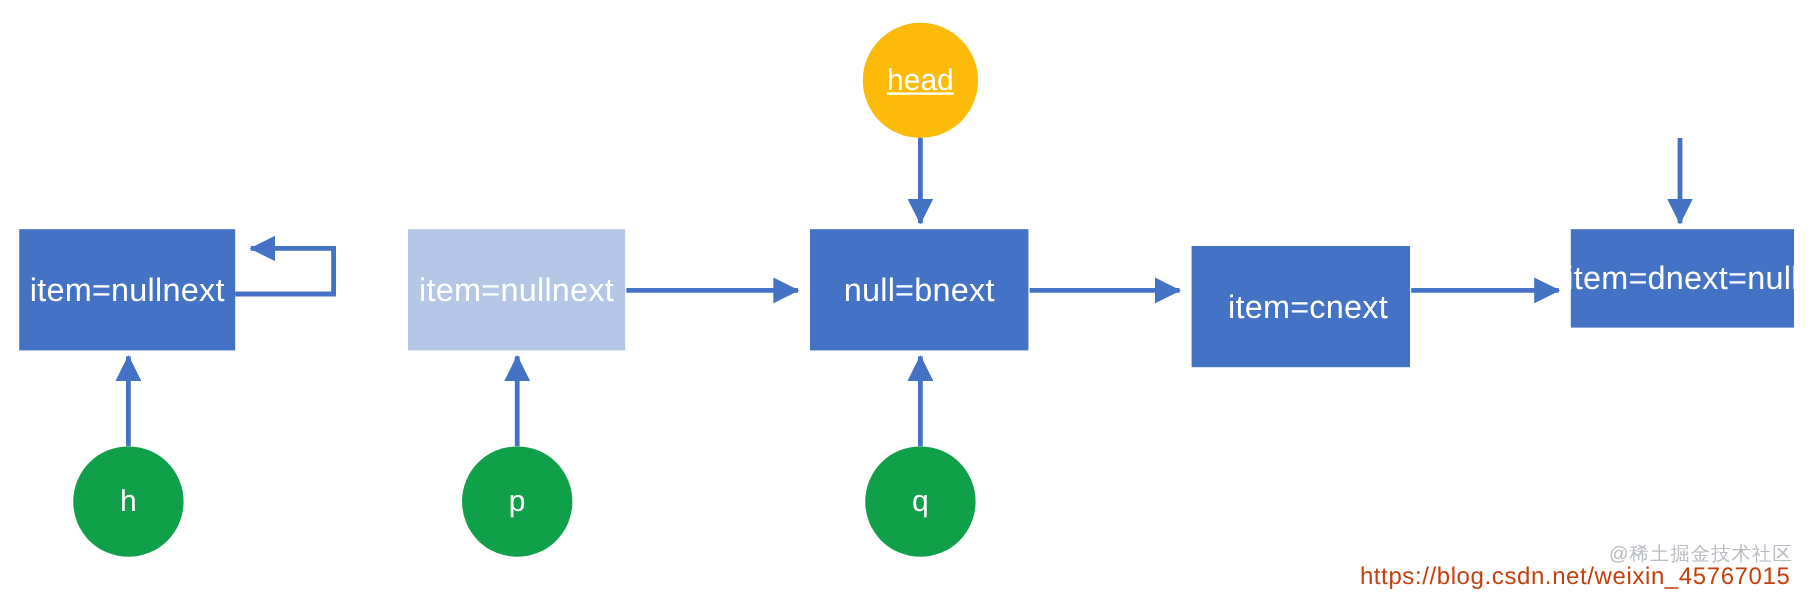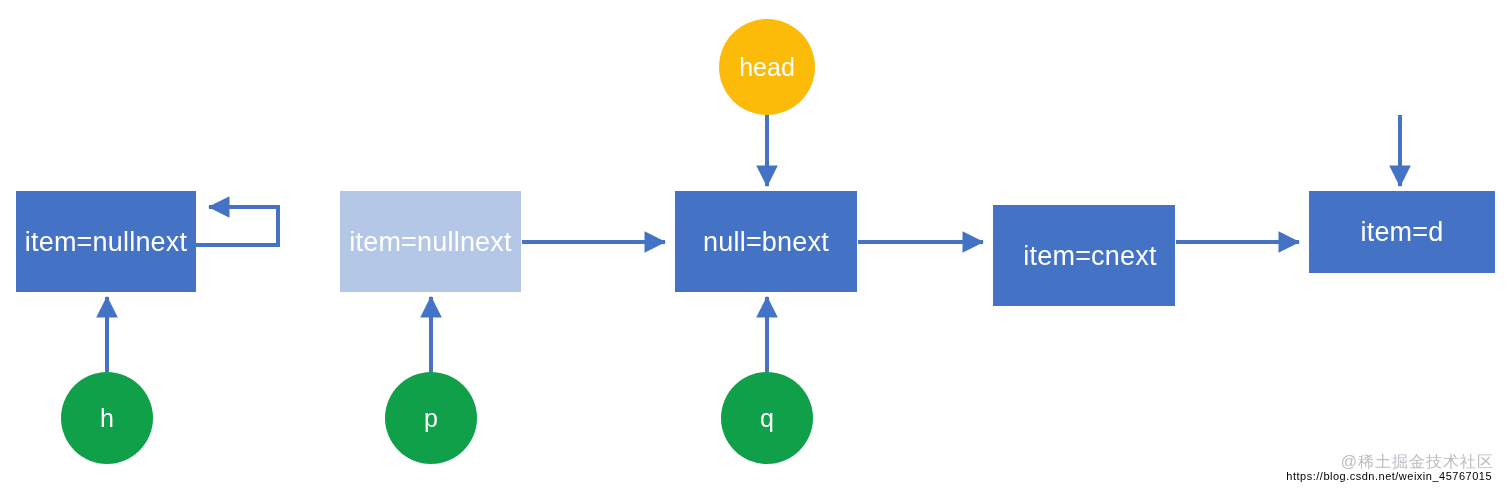--- a/index.html
+++ b/index.html
@@ -61,22 +61,22 @@
     top: 452px;
     font-size: 16px;
     color: #b9bcc2;
     letter-spacing: 1px;
     user-select: none;
   }
   .watermark-url {
     position: absolute;
     right: 20px;
     top: 470px;
-    font-size: 11px;
-    color: #000000;
+    font-size: 20px;
+    color: #c2410c;
     letter-spacing: 0.5px;
     user-select: none;
     text-align: center;
   }
 </style>
 </head>
 <body>
 
 <div id="canvas">
 
@@ -139,23 +139,24 @@
     <span class="line2">next</span>
   </div>
 
   <div class="node-box" style="left:993px; top:205px; width:182px; height:101px; background:#4472C4;padding-left:12px;">
     <span class="line1">item=c</span>
     <span class="line2">next</span>
   </div>
 
   <div class="node-box" style="left:1309px; top:191px; width:186px; height:82px; background:#4472C4;">
     <span class="line1">item=d</span>
+    <span class="line2">next=null</span>
   </div>
 
-  <div class="circle" style="left:719px; top:19px; width:96px; height:96px; background:#FBBB08;">
+  <div class="circle" style="left:719px; top:19px; width:96px; height:96px; background:#FBBB08;text-decoration:underline;">
     <span>head</span>
   </div>
 
 
   <div class="circle" style="left:61px; top:372px; width:92px; height:92px; background:#10A04A;">
     <span>h</span>
   </div>
 
   <div class="circle" style="left:385px; top:372px; width:92px; height:92px; background:#10A04A;">
     <span>p</span>

